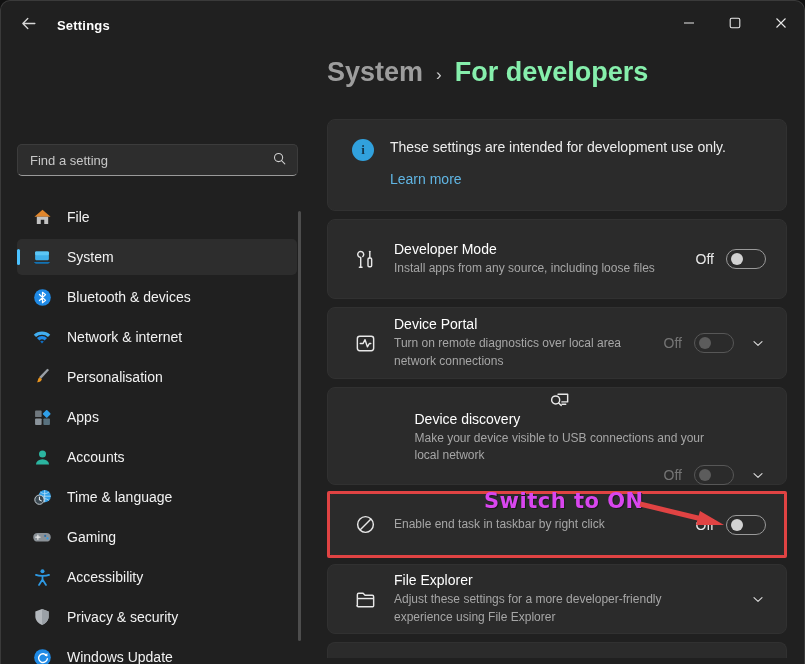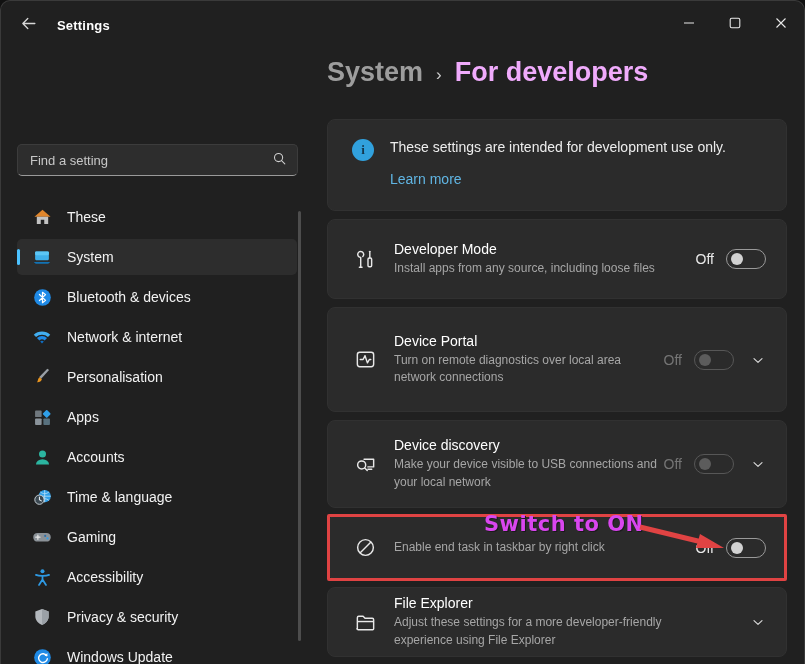--- a/index.html
+++ b/index.html
@@ -36,21 +36,21 @@
   .nav-item .icon { width:22px; height:22px; display:flex; align-items:center; justify-content:center; }
   .nav-item .label { margin-left:14px; font-size:14px; color:#f2f2f2; }
   .nav-item.selected { background:#2d2d2d; }
   .nav-item.selected .accent { position:absolute; left:0; top:10px; bottom:10px; width:3px; border-radius:2px; background:#4cc2ff; }
   .side-scrollbar { position:absolute; left:297px; top:170px; width:3px; height:430px; background:#4d4d4d; border-radius:2px; }
   
   .main { position:absolute; left:326px; top:40px; width:460px; bottom:0; }
   .breadcrumb { position:absolute; top:16px; left:0; display:flex; align-items:center; white-space:nowrap; }
   .crumb-parent { font-size:27px; font-weight:700; color:#9d9d9d; cursor:pointer; }
   .crumb-sep { font-size:17px; color:#cfcfcf; margin:4px 13px 0 13px; }
-  .crumb-current { font-size:27px; font-weight:700; color:#f0abfc; }
+  .crumb-current { font-size:27px; font-weight:700; color:#86efac; }
   .cards { position:absolute; top:78px; left:0; width:460px; display:flex; flex-direction:column; gap:8px; }
   .card {
     background:#2b2b2b; border:1px solid #313131; border-radius:8px;
     display:flex; align-items:center; padding:0 20px 0 24px; position:relative;
   }
   .card .row-icon { width:26px; display:flex; align-items:center; justify-content:center; flex-shrink:0; }
   .card .text { margin-left:16px; max-width:305px; }
   .card .title { font-size:14px; color:#ffffff; margin-bottom:3px; }
   .card .desc { font-size:12px; color:#a6a6a6; line-height:1.45; }
   .controls { margin-left:auto; display:flex; align-items:center; }
@@ -63,22 +63,22 @@
   .chevron { margin-left:16px; display:flex; align-items:center; cursor:pointer; }
   
   .banner { height:92px; align-items:flex-start; padding-top:19px; }
   .info-circle { width:22px; height:22px; border-radius:50%; background:#31a1dd; display:flex; align-items:center; justify-content:center;
     color:#14374c; font-weight:700; font-size:13px; font-family:"Liberation Serif",serif; }
   .banner .text { margin-left:16px; max-width:380px; }
   .banner-line { font-size:14px; color:#ededed; }
   .banner-link { display:inline-block; margin-top:16px; font-size:14px; color:#60b5e3; cursor:pointer; }
   
   .h-devmode { height:80px; }
-  .h-portal { height:105px; }
-  .h-discovery { height:88px; }
+  .h-portal { height:72px; }
+  .h-discovery { height:98px;flex-direction:column; }
   .h-endtask { height:63px; }
   .h-explorer { height:70px; }
   .partial-card { height:16px; border-radius:8px 8px 0 0; background:#2b2b2b; border:1px solid #313131; border-bottom:none; }
   
   .red-box { position:absolute; left:-1px; right:-1px; top:-3px; bottom:-3px; border:3px solid #e04343; border-radius:2px; pointer-events:none; z-index:6; }
   .annotation-label {
     position:absolute; left:156px; top:-5px; z-index:7; pointer-events:none;
     font-size:21px; font-weight:700; color:#d946ef; letter-spacing:.5px;
     text-shadow:1px 1px 0 #1a1a1a; font-family:"DejaVu Sans",sans-serif;
   }
@@ -130,21 +130,21 @@
 
     <div class="nav">
 
       <div class="nav-item">
         <span class="icon">
           <svg width="21" height="21" viewBox="0 0 24 24">
               <path d="M12 3 L2.8 11 h18.4 Z" fill="#e0862c"></path>
               <path d="M5.5 11 h13 v8.5 h-4.5 v-5 h-4 v5 H5.5 Z" fill="#c3c3c3"></path>
             </svg>
         </span>
-        <span class="label">These</span>
+        <span class="label">File</span>
       </div>
 
       <div class="nav-item selected">
         <span class="accent"></span>
         <span class="icon">
           <svg width="22" height="22" viewBox="0 0 24 24">
               <rect x="4.5" y="6" width="15" height="9.5" rx="1.2" fill="#3fb0ea"></rect>
               <rect x="4.5" y="6" width="15" height="4" rx="1.2" fill="#5cc6f5"></rect>
               <path d="M3 17.5 h18 l-2.2 1.8 H5.2 Z" fill="#1273b5"></path>
             </svg>

